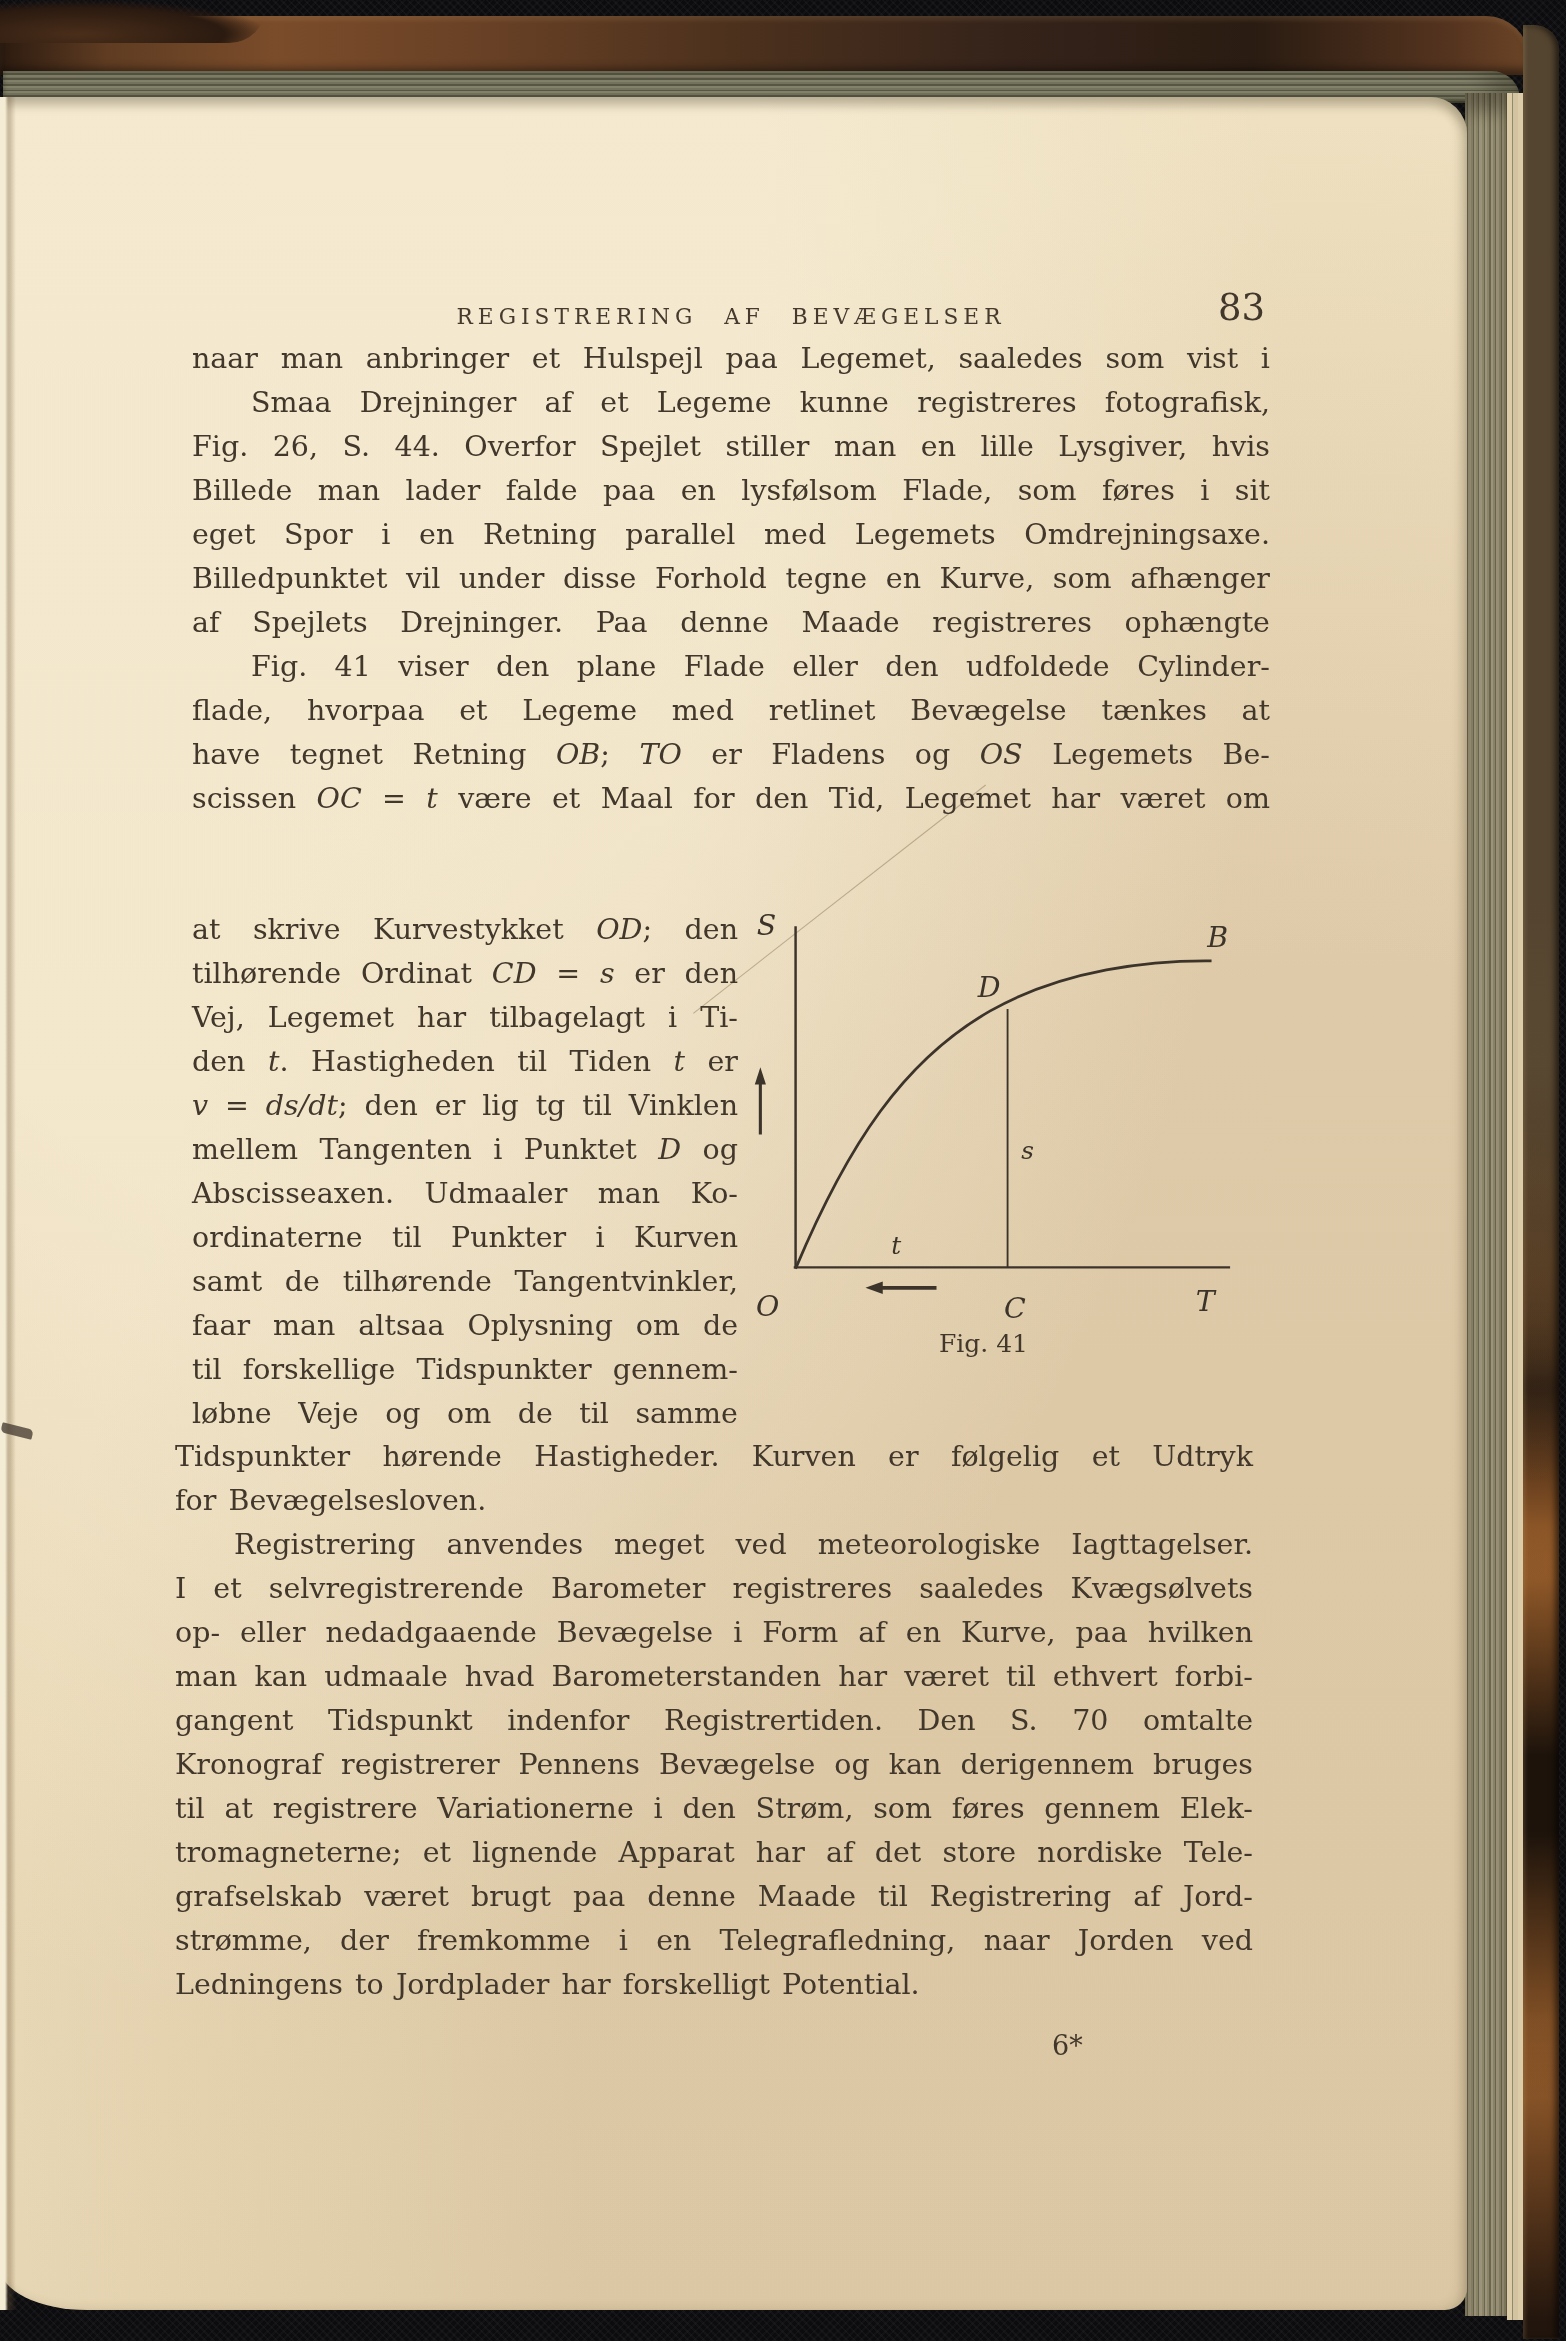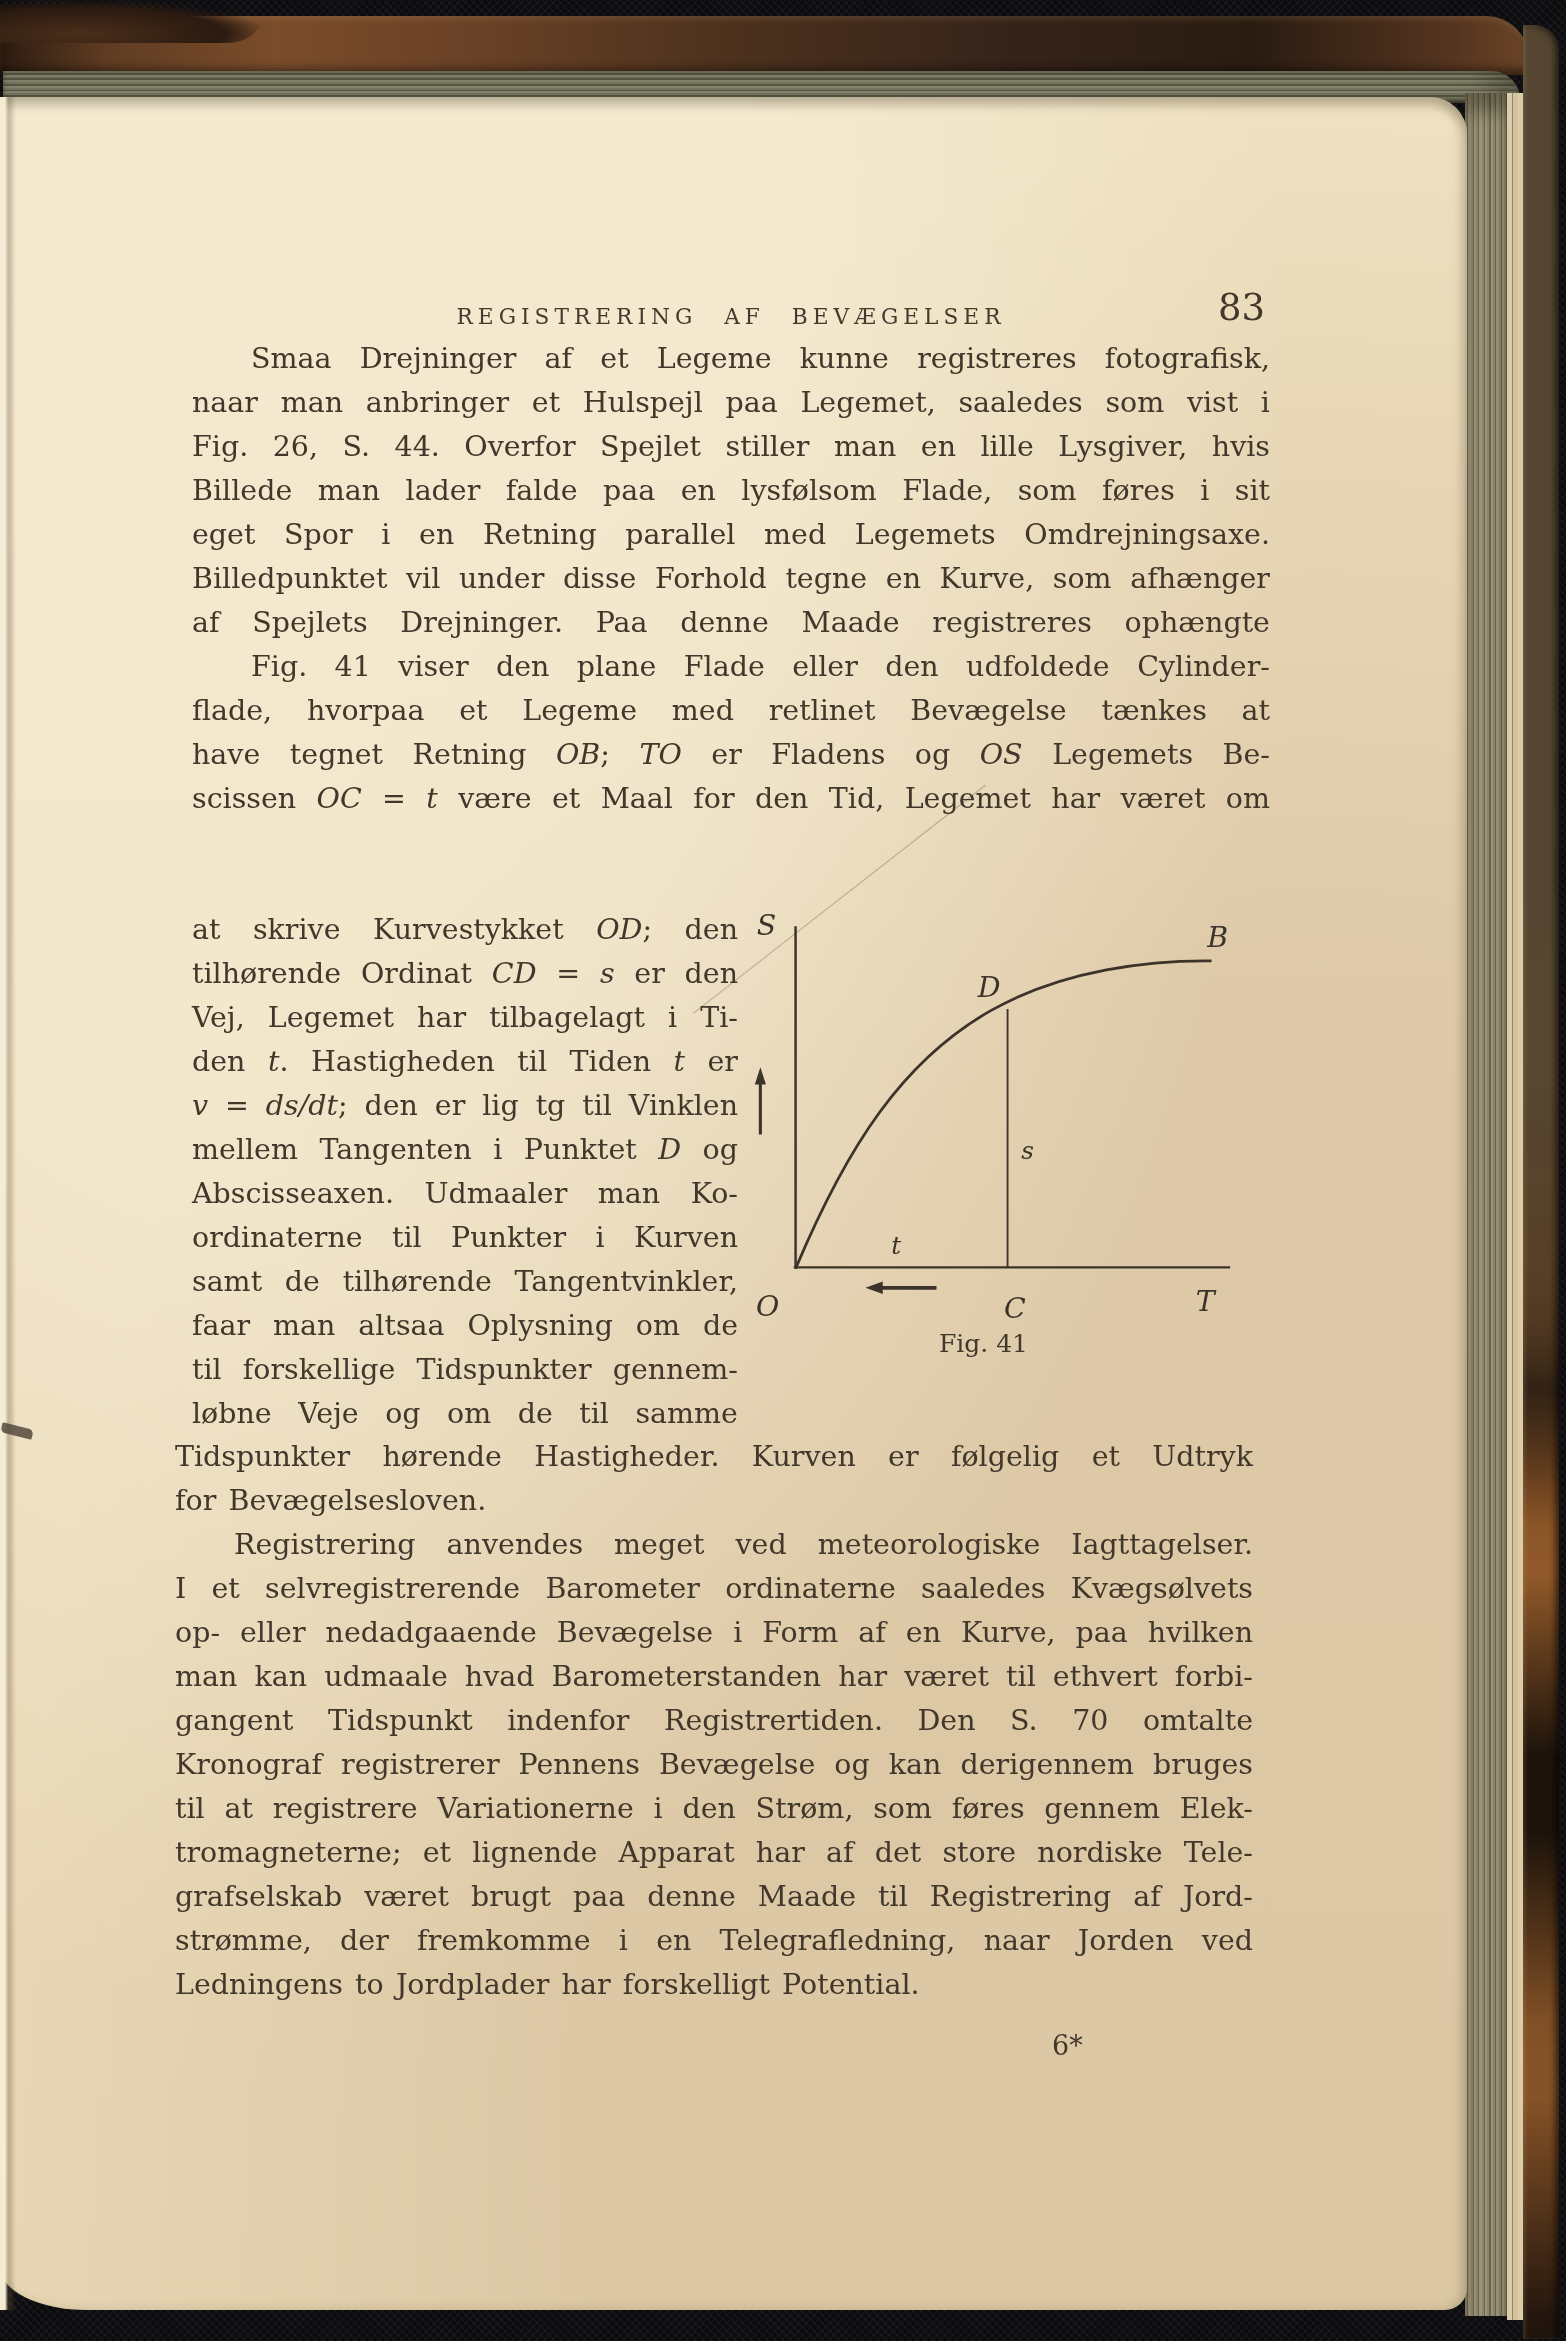--- a/index.html
+++ b/index.html
@@ -96,22 +96,22 @@
 <div class="page">
   <div class="left-crease"></div>
   <div class="speck"></div>
   <div class="scratch"></div>
 </div>
 
 <div class="running-head">REGISTRERING AF BEVÆGELSER</div>
 <div class="page-number">83</div>
 
 <div class="tblock block-a">
+    <div class="tl"><span>naar man anbringer et Hulspejl paa Legemet, saaledes som vist i</span></div>
     <div class="tl ind"><span>Smaa Drejninger af et Legeme kunne registreres fotografisk,</span></div>
-    <div class="tl"><span>naar man anbringer et Hulspejl paa Legemet, saaledes som vist i</span></div>
     <div class="tl"><span>Fig. 26, S. 44. Overfor Spejlet stiller man en lille Lysgiver, hvis</span></div>
     <div class="tl"><span>Billede man lader falde paa en lysfølsom Flade, som føres i sit</span></div>
     <div class="tl"><span>eget Spor i en Retning parallel med Legemets Omdrejningsaxe.</span></div>
     <div class="tl"><span>Billedpunktet vil under disse Forhold tegne en Kurve, som afhænger</span></div>
     <div class="tl"><span>af Spejlets Drejninger. Paa denne Maade registreres ophængte</span></div>
     <div class="tl ind"><span>Fig. 41 viser den plane Flade eller den udfoldede Cylinder-</span></div>
     <div class="tl"><span>flade, hvorpaa et Legeme med retlinet Bevægelse tænkes at</span></div>
     <div class="tl"><span>have tegnet Retning </span><span class="em">OB</span><span>; </span><span class="em">TO</span><span> er Fladens og </span><span class="em">OS</span><span> Legemets Be-</span></div>
     <div class="tl"><span>scissen </span><span class="em">OC = t</span><span> være et Maal for den Tid, Legemet har været om</span></div>
   </div>
@@ -126,21 +126,21 @@
     <div class="tl"><span>ordinaterne til Punkter i Kurven</span></div>
     <div class="tl"><span>samt de tilhørende Tangentvinkler,</span></div>
     <div class="tl"><span>faar man altsaa Oplysning om de</span></div>
     <div class="tl"><span>til forskellige Tidspunkter gennem-</span></div>
     <div class="tl"><span>løbne Veje og om de til samme</span></div>
   </div>
 <div class="tblock block-c">
     <div class="tl"><span>Tidspunkter hørende Hastigheder. Kurven er følgelig et Udtryk</span></div>
     <div class="tl last"><span>for Bevægelsesloven.</span></div>
     <div class="tl ind"><span>Registrering anvendes meget ved meteorologiske Iagttagelser.</span></div>
-    <div class="tl"><span>I et selvregistrerende Barometer ordinaterne saaledes Kvægsølvets</span></div>
+    <div class="tl"><span>I et selvregistrerende Barometer registreres saaledes Kvægsølvets</span></div>
     <div class="tl"><span>op- eller nedadgaaende Bevægelse i Form af en Kurve, paa hvilken</span></div>
     <div class="tl"><span>man kan udmaale hvad Barometerstanden har været til ethvert forbi-</span></div>
     <div class="tl"><span>gangent Tidspunkt indenfor Registrertiden. Den S. 70 omtalte</span></div>
     <div class="tl"><span>Kronograf registrerer Pennens Bevægelse og kan derigennem bruges</span></div>
     <div class="tl"><span>til at registrere Variationerne i den Strøm, som føres gennem Elek-</span></div>
     <div class="tl"><span>tromagneterne; et lignende Apparat har af det store nordiske Tele-</span></div>
     <div class="tl"><span>grafselskab været brugt paa denne Maade til Registrering af Jord-</span></div>
     <div class="tl"><span>strømme, der fremkomme i en Telegrafledning, naar Jorden ved</span></div>
     <div class="tl last"><span>Ledningens to Jordplader har forskelligt Potential.</span></div>
   </div>

